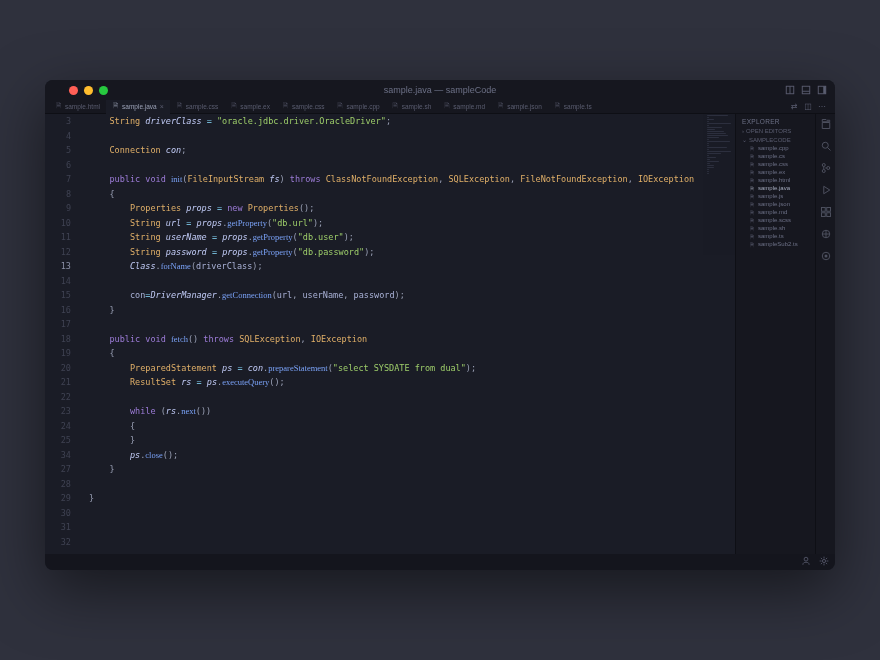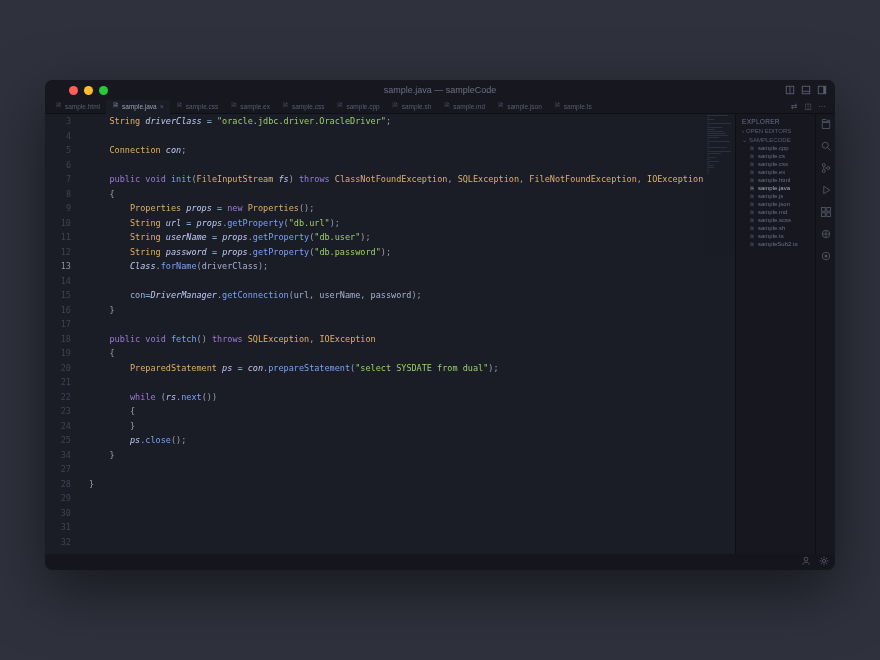--- a/index.html
+++ b/index.html
@@ -185,21 +185,21 @@
   align-items:center;
   justify-content:flex-end;
   padding: 0 6px;
   gap: 8px;
 }
 .statusbar span { color:#5a5d70; font-size:8px; }
 
 .kw { color: #9d7cd8; }
 .type { color: #e0af68; }
 .str { color: #9ece6a; }
-.fn { color: #7aa2f7; }
+.fn { color: #7aa2f7; font-family: Liberation Serif, serif; }
 .var { color: #c0caf5; font-style: italic; }
 .op { color: #89ddff; }
 .cm { color: #565f89; font-style: italic; }
 .pl { color: #a9b1d6; }
 .pn { color: #9aa0b5; }
 svg { width:100%; height:100%; }
 </style>
 </head>
 <body>
 
@@ -328,20 +328,21 @@
           <div class="codeline"><span class="pl">        </span><span class="type">String</span><span class="pl"> </span><span class="var">userName</span><span class="pl"> </span><span class="op">=</span><span class="pl"> </span><span class="var">props</span><span class="pn">.</span><span class="fn">getProperty</span><span class="pn">(</span><span class="str">"db.user"</span><span class="pn">);</span></div>
           <div class="codeline cur"><span class="pl">        </span><span class="type">String</span><span class="pl"> </span><span class="var">password</span><span class="pl"> </span><span class="op">=</span><span class="pl"> </span><span class="var">props</span><span class="pn">.</span><span class="fn">getProperty</span><span class="pn">(</span><span class="str">"db.password"</span><span class="pn">);</span></div>
           <div class="codeline"><span class="pl">        </span><span class="var">Class</span><span class="pn">.</span><span class="fn">forName</span><span class="pn">(</span><span class="pl">driverClass</span><span class="pn">);</span></div>
           <div class="codeline"></div>
           <div class="codeline"><span class="pl">        </span><span class="pl">con</span><span class="op">=</span><span class="var">DriverManager</span><span class="pn">.</span><span class="fn">getConnection</span><span class="pn">(</span><span class="pl">url</span><span class="pn">,</span><span class="pl"> userName</span><span class="pn">,</span><span class="pl"> password</span><span class="pn">);</span></div>
           <div class="codeline"><span class="pl">    </span><span class="pn">}</span></div>
           <div class="codeline"></div>
           <div class="codeline"><span class="pl">    </span><span class="kw">public</span><span class="pl"> </span><span class="kw">void</span><span class="pl"> </span><span class="fn">fetch</span><span class="pn">()</span><span class="pl"> </span><span class="kw">throws</span><span class="pl"> </span><span class="type">SQLException</span><span class="pn">,</span><span class="pl"> </span><span class="type">IOException</span></div>
           <div class="codeline"><span class="pl">    </span><span class="pn">{</span></div>
           <div class="codeline"><span class="pl">        </span><span class="type">PreparedStatement</span><span class="pl"> </span><span class="var">ps</span><span class="pl"> </span><span class="op">=</span><span class="pl"> </span><span class="var">con</span><span class="pn">.</span><span class="fn">prepareStatement</span><span class="pn">(</span><span class="str">"select SYSDATE from dual"</span><span class="pn">);</span></div>
+          <div class="codeline"><span class="pl">        </span><span class="type">ResultSet</span><span class="pl"> </span><span class="var">rs</span><span class="pl"> </span><span class="op">=</span><span class="pl"> </span><span class="var">ps</span><span class="pn">.</span><span class="fn">executeQuery</span><span class="pn">();</span></div>
           <div class="codeline"></div>
           <div class="codeline"><span class="pl">        </span><span class="kw">while</span><span class="pl"> </span><span class="pn">(</span><span class="var">rs</span><span class="pn">.</span><span class="fn">next</span><span class="pn">())</span></div>
           <div class="codeline"><span class="pl">        </span><span class="pn">{</span></div>
           <div class="codeline"><span class="pl">        </span><span class="pn">}</span></div>
           <div class="codeline"><span class="pl">        </span><span class="var">ps</span><span class="pn">.</span><span class="fn">close</span><span class="pn">();</span></div>
           <div class="codeline"><span class="pl">    </span><span class="pn">}</span></div>
           <div class="codeline"></div>
           <div class="codeline"><span class="pn">}</span></div>
         </div>
       <div class="minimap" id="minimap">

